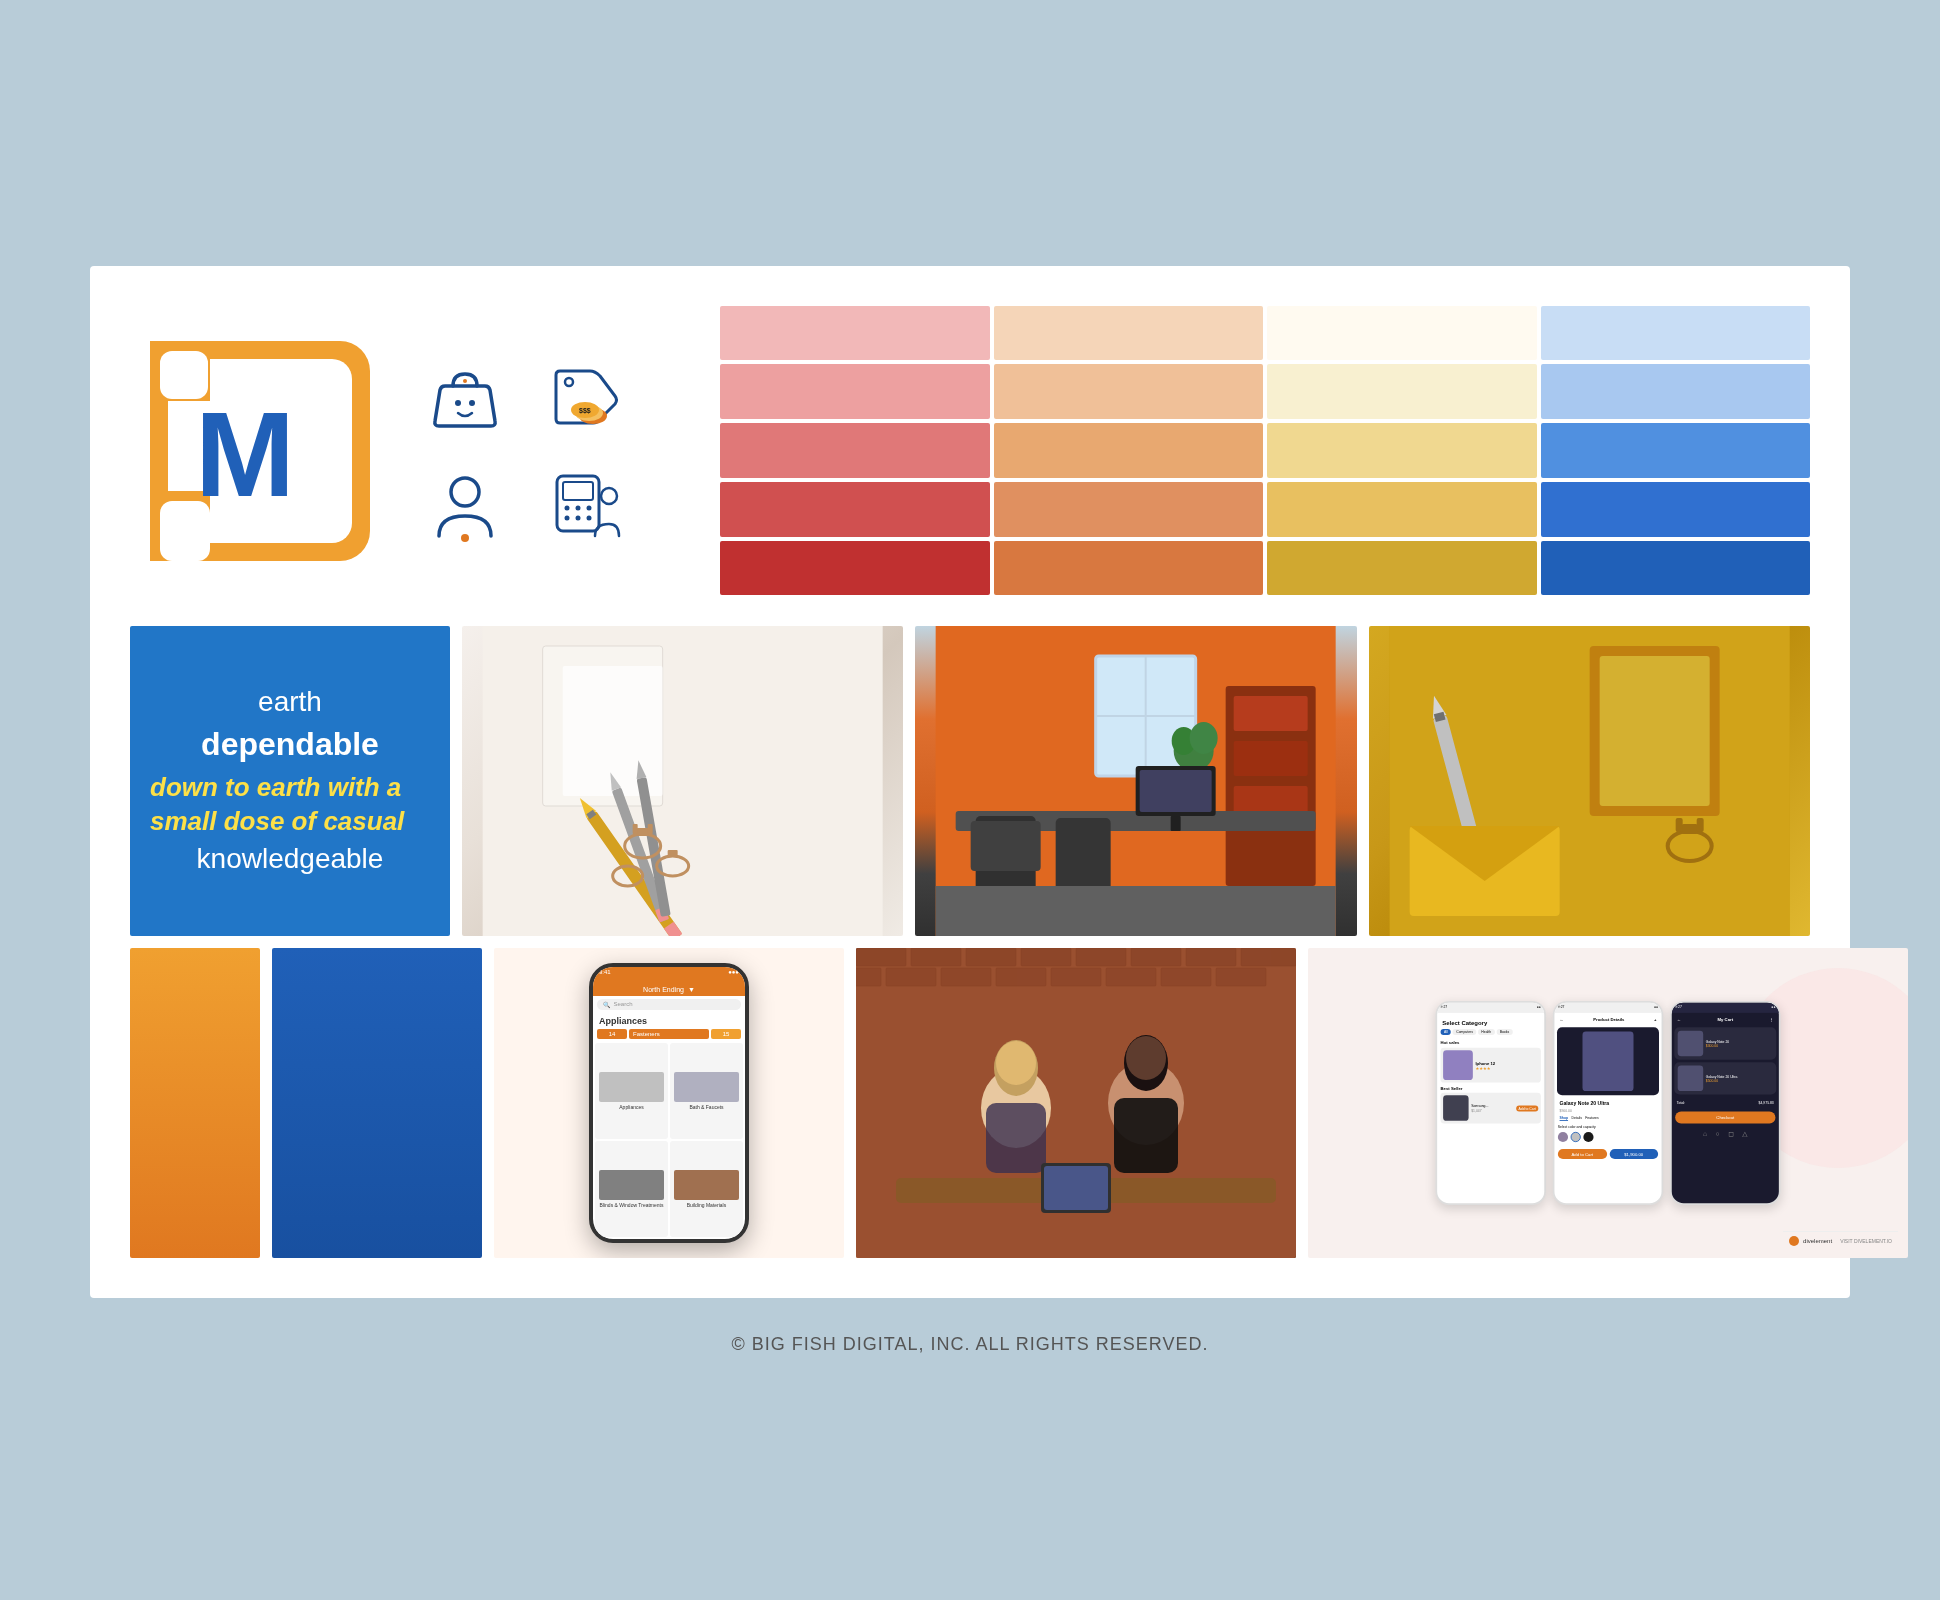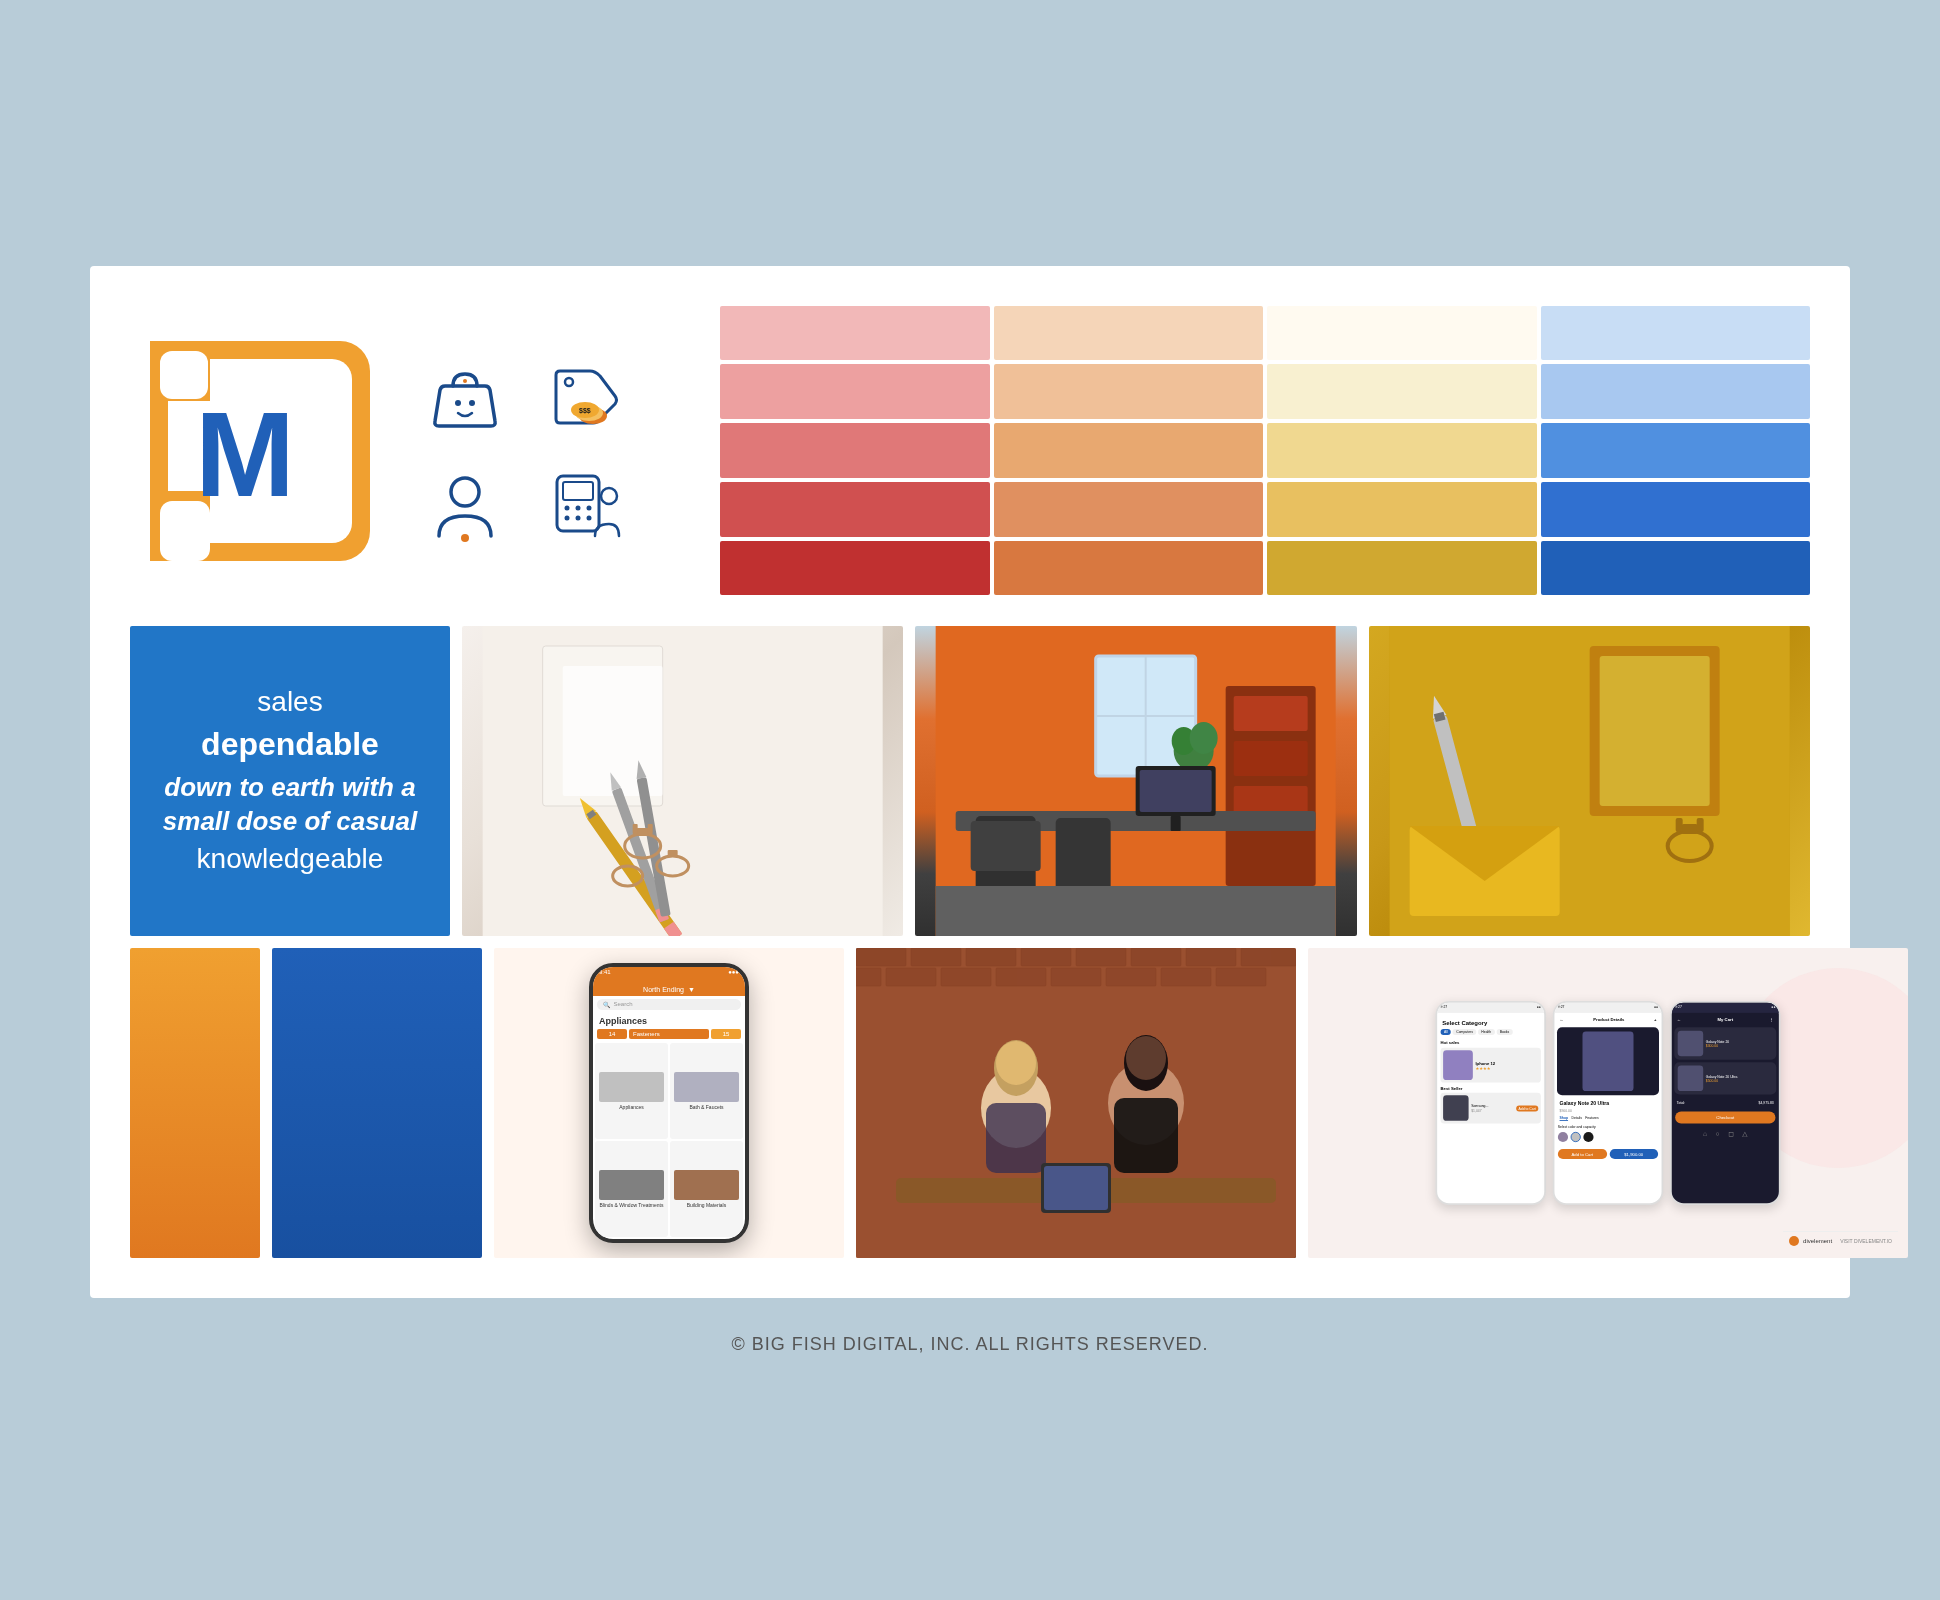--- a/index.html
+++ b/index.html
@@ -94,25 +94,24 @@
       font-weight: 400;
       margin-bottom: 8px;
     }
     .blue-box .word-dependable {
       color: white;
       font-size: 32px;
       font-weight: 900;
       margin-bottom: 8px;
     }
     .blue-box .word-earth {
-      color: #ffffff;
+      color: #fde047;
       font-size: 26px;
       font-style: italic;
       font-weight: 700;
-      text-align: center;
       margin-bottom: 4px;
       line-height: 1.3;
     }
     .blue-box .word-knowledgeable {
       color: white;
       font-size: 28px;
       font-weight: 400;
     }
     .photo-box {
       border-radius: 2px;
@@ -434,21 +433,21 @@
       <div class="color-swatch" style="background:#c03030;"></div>
       <div class="color-swatch" style="background:#d87840;"></div>
       <div class="color-swatch" style="background:#d0a830;"></div>
       <div class="color-swatch" style="background:#2060b8;"></div>
     </div>
   </div>
 
   <div class="middle-section">
 
     <div class="blue-box">
-      <div class="word-modern">sales</div>
+      <div class="word-modern">earth</div>
       <div class="word-dependable">dependable</div>
       <div class="word-earth">
         <span>down to earth with a small dose of casual</span>
       </div>
       <div class="word-knowledgeable">knowledgeable</div>
     </div>
 
     <div class="photo-box photo-pencils">
       <svg width="100%" height="100%" viewBox="0 0 400 310" style="position:absolute;inset:0;">
         <rect width="400" height="310" fill="#f5f0ea"></rect>

